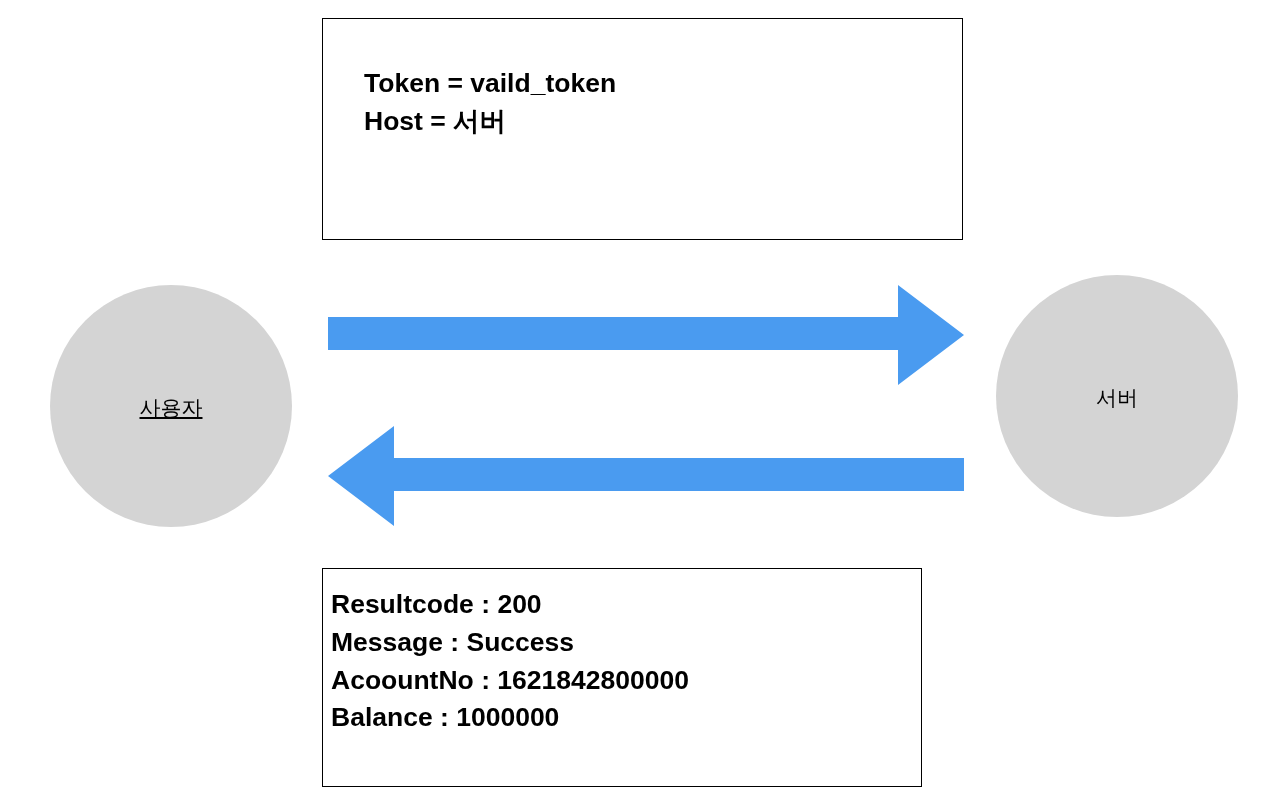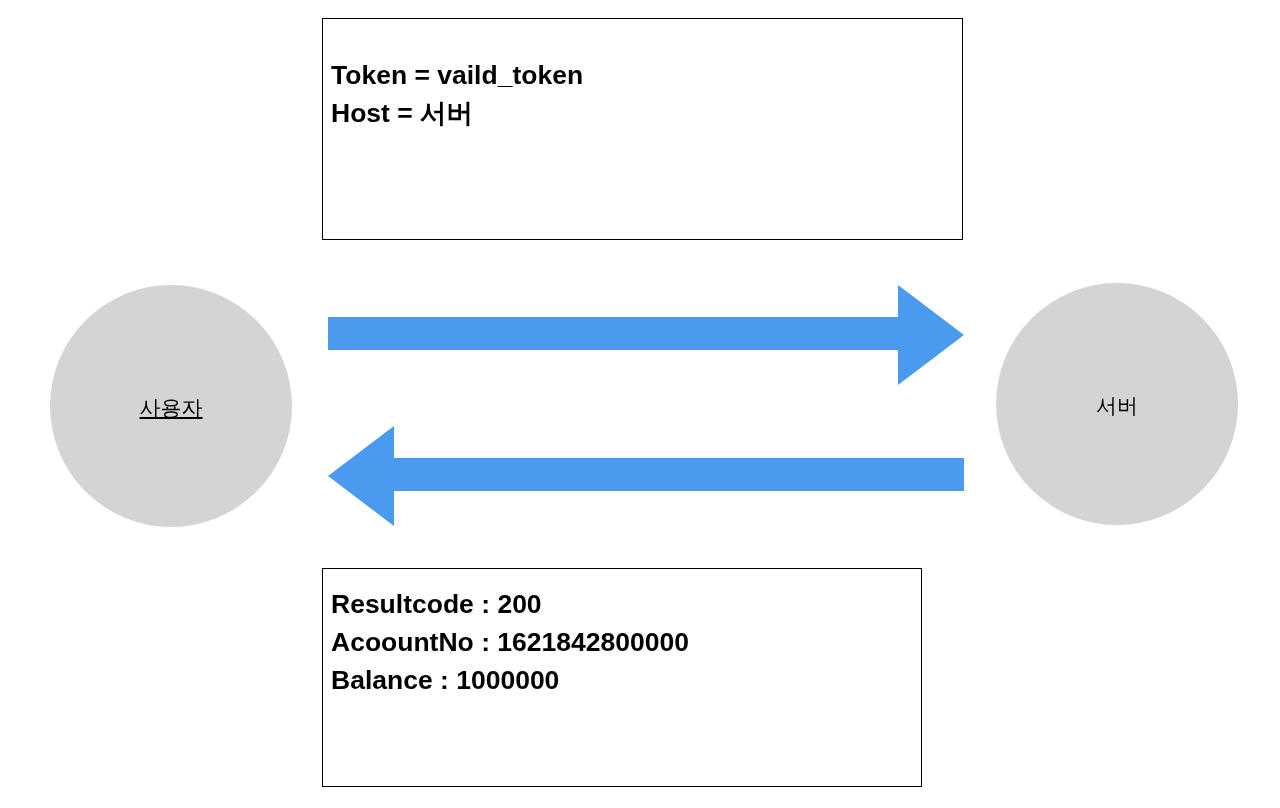--- a/index.html
+++ b/index.html
@@ -28,21 +28,21 @@
     border: 1.6px solid #000000;
   }
   #request-box  { left: 322px; top: 18px;  width: 641px; height: 222px; }
   #response-box { left: 322px; top: 568px; width: 600px; height: 219px; }
 
   .msg-lines {
     position: absolute;
     left: 8px;
     right: 8px;
   }
-  #request-box .msg-lines  { top: 38px; }
+  #request-box .msg-lines  { top: 46px; margin-left: 33px; }
   #response-box .msg-lines { top: 17px; }
 
   .msg-line {
     font-size: 26.5px;
     font-weight: bold;
     line-height: 37.8px;
     color: #000000;
     letter-spacing: 0px;
     white-space: pre;
   }
@@ -61,21 +61,21 @@
     font-size: 21px;
     font-weight: normal;
     color: #000000;
     white-space: nowrap;
   }
   #node-user {
     left: 50px;  top: 285px; width: 242px; height: 242px;
   }
   #node-user .node-label { top: 109px; text-decoration: underline; }
   #node-server {
-    left: 996px; top: 283px; width: 242px; height: 242px;
+    left: 996px; top: 275px; width: 242px; height: 242px;
   }
   #node-server .node-label { top: 109px; }
 
   
   .arrow {
     position: absolute;
   }
   #arrow-request  { left: 326px; top: 282px; width: 640px; height: 106px; }
   #arrow-response { left: 326px; top: 423px; width: 640px; height: 106px; }
   .arrow svg { display: block; }
@@ -108,18 +108,19 @@
 
   <div class="arrow" id="arrow-response">
     <svg width="640" height="106" viewBox="0 0 640 106" xmlns="http://www.w3.org/2000/svg">
       <polygon points="638,35 68,35 68,3 2,53 68,103 68,68 638,68" fill="#4a9bf0"></polygon>
     </svg>
   </div>
 
   <div class="msg-box" id="response-box">
     <div class="msg-lines">
       <div class="msg-line">Resultcode : 200</div>
+      <div class="msg-line">Message : Success</div>
       <div class="msg-line">AcoountNo : 1621842800000</div>
       <div class="msg-line">Balance : 1000000</div>
     </div>
   </div>
 
 </div>
 
 </body></html>

